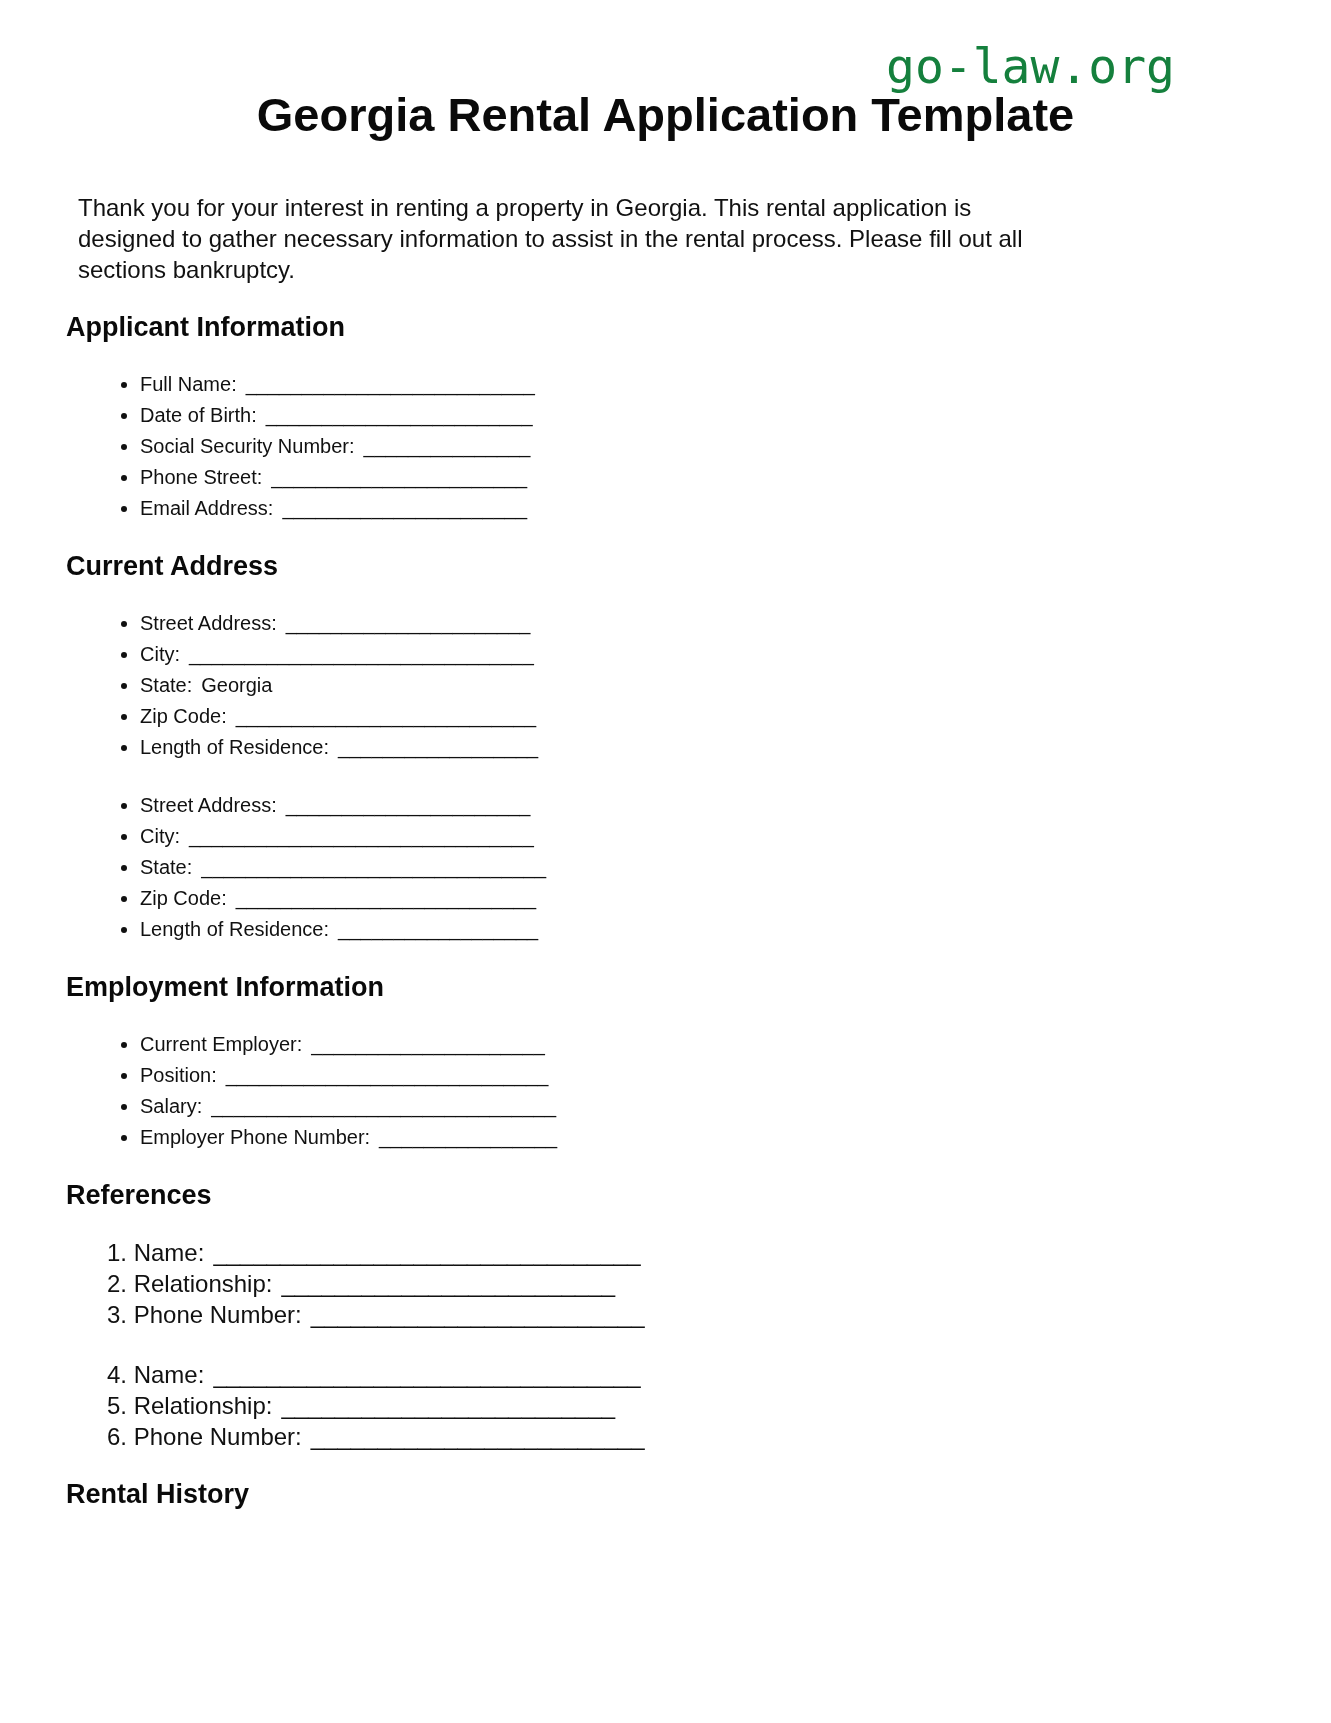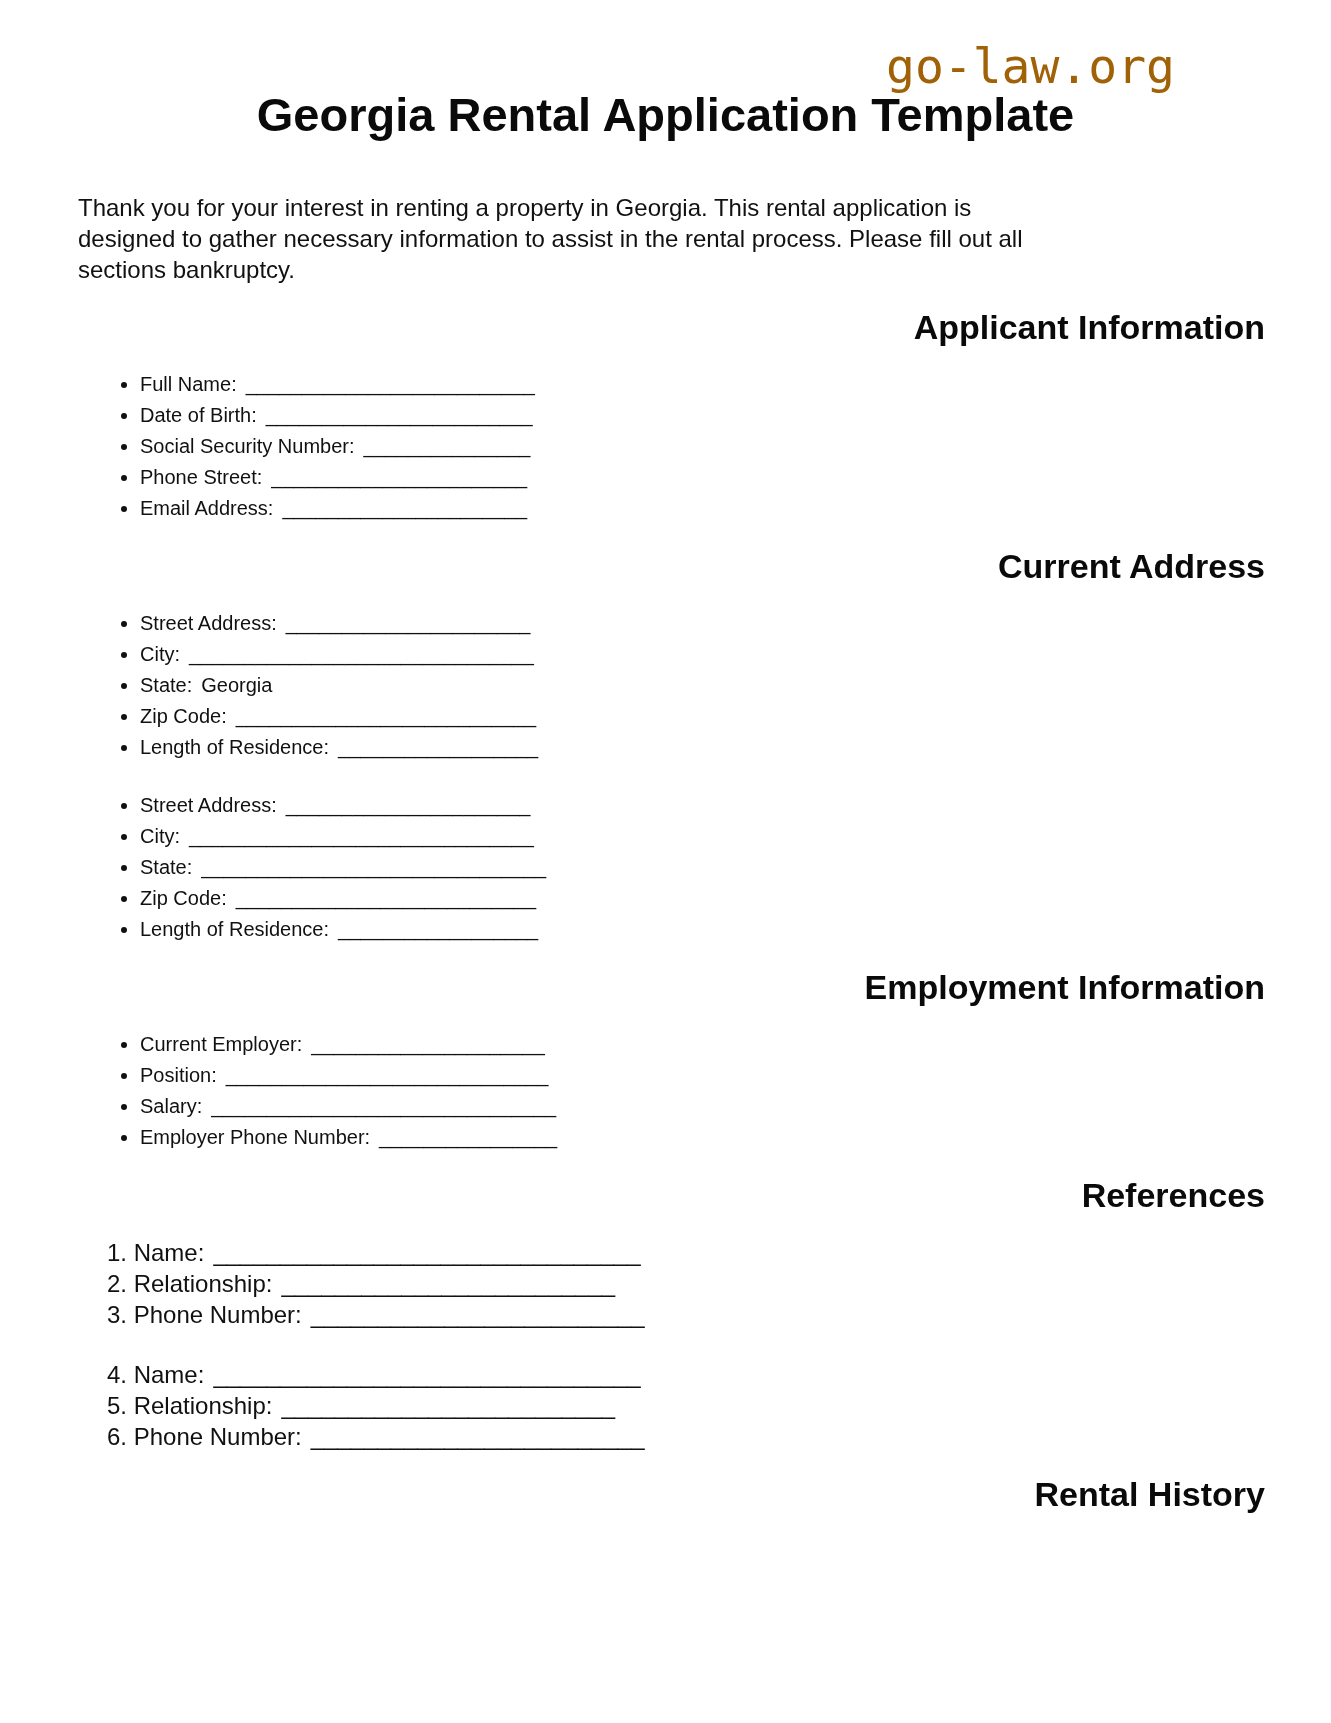--- a/index.html
+++ b/index.html
@@ -11,45 +11,44 @@
     overflow: hidden;
   }
   .page { padding: 44px 66px 0 66px; box-sizing: border-box; }
 
   .logo {
     font-family: "DejaVu Sans Mono", "Liberation Mono", monospace;
     font-size: 48px;
     line-height: 44px;
     text-align: right;
     margin-right: 90px;
-    color: #a16207;
+    color: #15803d;
     white-space: nowrap;
   }
 
   h1.title {
     font-size: 47px;
     line-height: 54px;
     font-weight: 700;
     margin: 0 0 50px 0;
     color: #0a0a0a;
     white-space: nowrap;
     text-align: center;
   }
 
   .intro { font-size: 24px; line-height: 31px; margin: 12px; }
   .intro .line { display: block; white-space: nowrap; }
 
   h3.sec {
-    font-size: 34px;
+    font-size: 27px;
     line-height: 31px;
     font-weight: 700;
     margin: 27px 0 26px 0;
     color: #0a0a0a;
     white-space: nowrap;
-    text-align: right;
   }
 
   ul.fields {
     margin: 0 0 27px 0;
     padding: 0 0 0 74px;
     list-style: disc outside;
   }
   ul.fields li {
     font-size: 20px;
     line-height: 31px;

